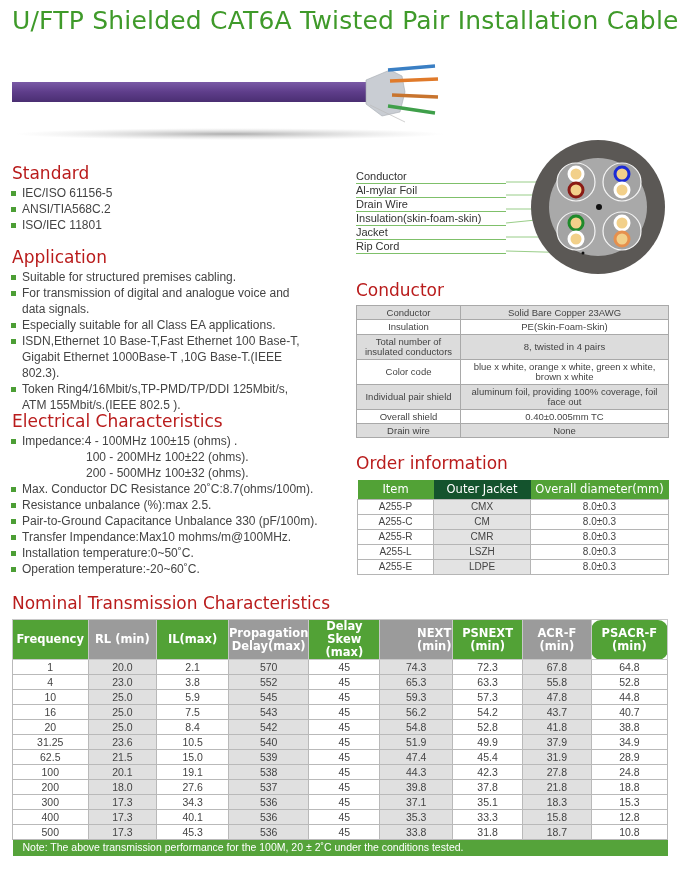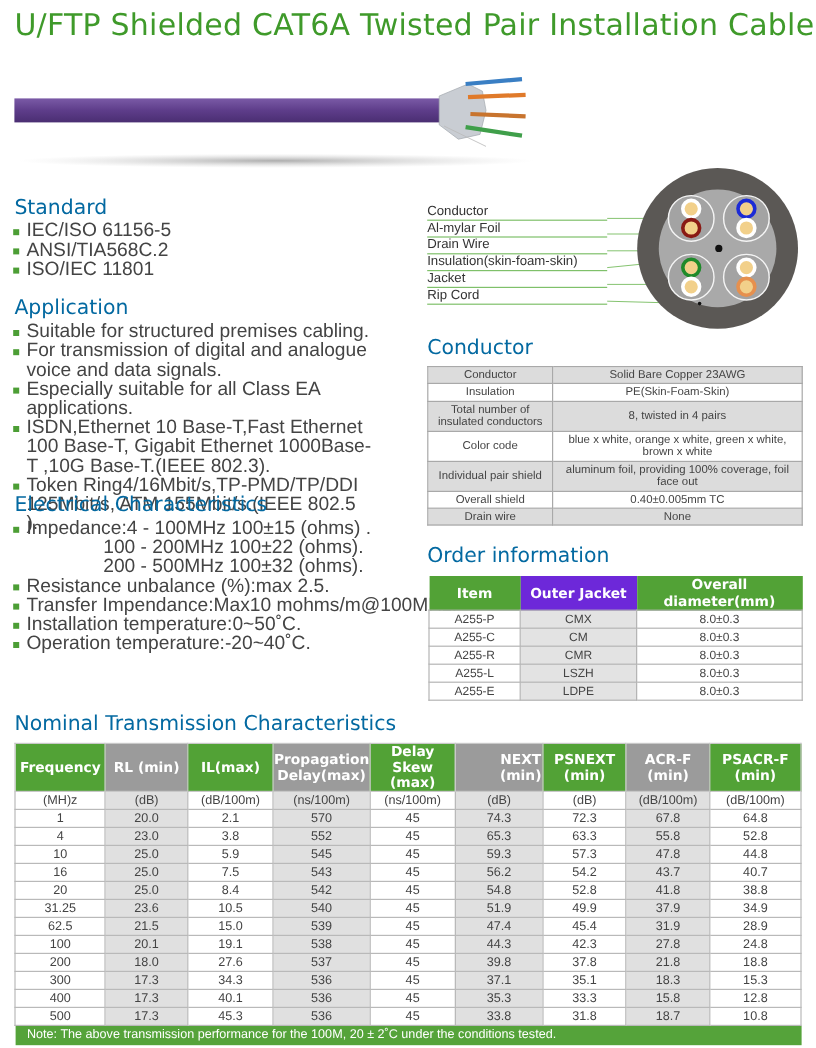--- a/index.html
+++ b/index.html
@@ -6,47 +6,47 @@
   body {
     width: 680px; height: 873px; background: #ffffff; position: relative; overflow: hidden;
     font-family: "Liberation Sans", sans-serif; color: #3a3a3a;
   }
   .title {
     position: absolute; left: 12px; top: 6px; font-family: "DejaVu Sans", sans-serif;
     font-size: 25px; color: #3f9a2a; letter-spacing: 0.2px; white-space: nowrap;
   }
   .cable-img { position: absolute; left: 10px; top: 62px; width: 450px; height: 85px; }
   .h2 {
-    position: absolute; font-family: "DejaVu Sans", sans-serif; font-size: 17px; color: #0369a1;
+    position: absolute; font-family: "DejaVu Sans", sans-serif; font-size: 17px; color: #b91c1c;
     font-weight: normal; white-space: nowrap;
   }
-  .blist { position: absolute; list-style: none; font-size: 16px; color: #444; }
+  .blist { position: absolute; list-style: none; font-size: 12px; color: #444; }
   .blist li { position: relative; padding-left: 12px; line-height: 16px; }
   .blist li::before {
     content: ""; position: absolute; left: 1px; top: 6px; width: 5px; height: 5px; background: #4c9e35;
   }
   .blist li.cont { padding-left: 76px; }
   .blist li.cont::before { display: none; }
 
   
   .xs-labels { position: absolute; left: 356px; top: 170px; font-size: 11px; color: #333; }
   .xs-labels div { height: 14px; line-height: 13px; border-bottom: 1px solid #7fc06a; width: 150px; white-space: nowrap; }
   .xs-svg { position: absolute; left: 350px; top: 137px; width: 330px; height: 140px; }
 
   table { border-collapse: collapse; position: absolute; }
   .cond-table { left: 356px; top: 305px; width: 313px; font-size: 9.5px; color: #444; }
   .cond-table td { border: 1px solid #a9a9a9; text-align: center; line-height: 10px; padding: 1px 2px; }
   .cond-table td.k { width: 104px; }
   .cond-table tr.g td { background: #dcdcdc; }
   .cond-table tr.w td { background: #ffffff; }
 
   .order-table { left: 357px; top: 480px; width: 312px; font-size: 10px; color: #444; }
-  .order-table th { height: 19px; color: #fff; font-weight: bold; font-size: 11.5px; font-family: "DejaVu Sans", sans-serif; }
+  .order-table th { height: 19px; color: #fff; font-weight: normal; font-size: 11.5px; font-family: "DejaVu Sans", sans-serif; }
   .order-table th.gr { background: #52a236; }
-  .order-table th.gy { background: #6d28d9; margin-top: 36px; }
+  .order-table th.gy { background: #14532d; margin-top: 36px; }
   .order-table td { border: 1px solid #b5b5b5; text-align: center; height: 15px; }
   .order-table td.sh { background: #e3e3e3; }
 
   .nt-table { left: 12px; top: 619px; width: 656px; font-size: 10.5px; color: #444; }
   .nt-table th {
     color: #fff; font-family: "DejaVu Sans", sans-serif; font-weight: bold; font-size: 11.5px;
     height: 32px; line-height: 13px; border: 1px solid #c8c8c8;
   }
   .nt-table th.gr { background: #52a236; }
   .nt-table th.gy { background: #9b9b9b; }
@@ -97,24 +97,26 @@
   <li>Especially suitable for all Class EA applications.</li>
   <li>ISDN,Ethernet 10 Base-T,Fast Ethernet 100 Base-T, Gigabit Ethernet 1000Base-T ,10G Base-T.(IEEE 802.3).</li>
   <li>Token Ring4/16Mbit/s,TP-PMD/TP/DDI 125Mbit/s, ATM 155Mbit/s.(IEEE 802.5 ).</li>
 </ul>
 
 <div class="h2" style="left:12px;top:411px;">Electrical Characteristics</div>
 <ul class="blist" style="left:10px;top:433px;">
   <li>Impedance:4 - 100MHz 100±15 (ohms) .</li>
   <li class="cont">100 - 200MHz 100±22 (ohms).</li>
   <li class="cont">200 - 500MHz 100±32 (ohms).</li>
+  <li>Max. Conductor DC Resistance 20˚C:8.7(ohms/100m).</li>
   <li>Resistance unbalance (%):max 2.5.</li>
+  <li>Pair-to-Ground Capacitance Unbalance 330 (pF/100m).</li>
   <li>Transfer Impendance:Max10 mohms/m@100MHz.</li>
   <li>Installation temperature:0~50˚C.</li>
-  <li>Operation temperature:-20~40˚C.</li>
+  <li>Operation temperature:-20~60˚C.</li>
 </ul>
 
 <div class="xs-labels">
   <div>Conductor</div>
   <div>Al-mylar  Foil</div>
   <div>Drain Wire</div>
   <div>Insulation(skin-foam-skin)</div>
   <div>Jacket</div>
   <div>Rip Cord</div>
 </div>
@@ -226,32 +228,21 @@
   <thead>
     <tr id="nt-head">
         <th class="gr" style="width: 76px;">Frequency</th>
         <th class="gy" style="width: 71px;">RL (min)</th>
         <th class="gr" style="width: 73px;">IL(max)</th>
         <th class="gy" style="width: 70px;">Propagation Delay(max)</th>
         <th class="gr" style="width: 73px;">Delay Skew (max)</th>
         <th class="gy" style="width: 73px; padding-left: 36px;">NEXT (min)</th>
         <th class="gr" style="width: 71px;">PSNEXT (min)</th>
         <th class="gy" style="width: 71px;">ACR-F (min)</th>
-        <th class="gr" style="width: 78px;">PSACR-F (min)</th>
-      </tr>
-    <tr id="nt-units">
-        <td>(MH)z</td>
-        <td class="sh">(dB)</td>
-        <td>(dB/100m)</td>
-        <td class="sh">(ns/100m)</td>
-        <td>(ns/100m)</td>
-        <td class="sh">(dB)</td>
-        <td>(dB)</td>
-        <td class="sh">(dB/100m)</td>
-        <td>(dB/100m)</td>
+        <th class="gr" style="width: 78px; border-radius: 10px;">PSACR-F (min)</th>
       </tr>
   </thead>
   <tbody id="nt-body">
       <tr>
         <td>1</td>
         <td class="sh">20.0</td>
         <td>2.1</td>
         <td class="sh">570</td>
         <td>45</td>
         <td class="sh">74.3</td>

